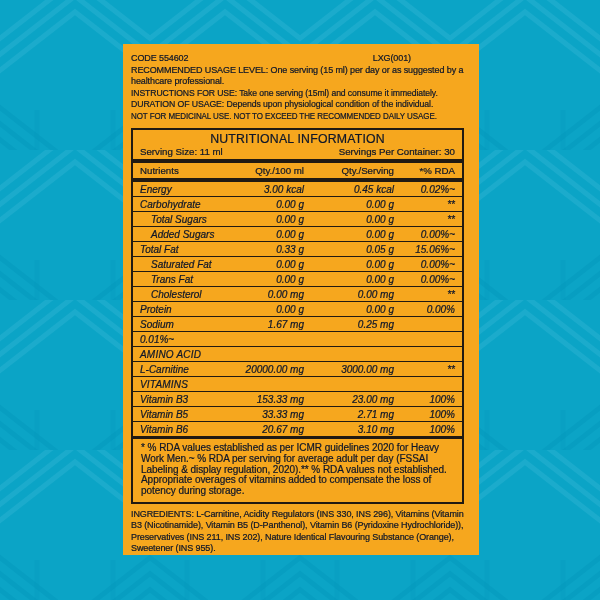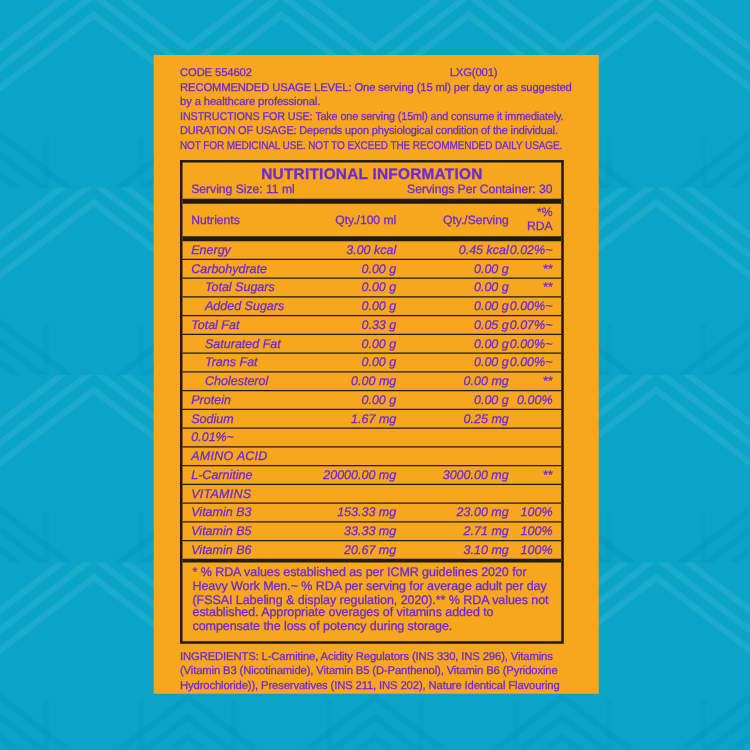--- a/index.html
+++ b/index.html
@@ -5,38 +5,38 @@
   html,body{margin:0;padding:0}
   body{
     width:600px;height:600px;position:relative;overflow:hidden;
     background:#0ba4c6;
     font-family:"Liberation Sans",sans-serif;
   }
   svg.bg{position:absolute;left:0;top:0}
 
   .label{
     position:absolute;left:123px;top:44px;width:356px;height:511px;
-    background:#F6A71E;color:#6d28d9;box-sizing:border-box;
-    padding:9px 21px;overflow:hidden;
+    background:#F6A71E;color:#0f172a;box-sizing:border-box;
+    padding:9px 8px;overflow:hidden;
     -webkit-text-stroke:.22px;
   }
 
   
   .top-block{font-size:9px;line-height:11.5px;letter-spacing:-.1px}
   .top-block p{margin:0}
   .code-row{display:flex;justify-content:space-between}
   .code-row .batch{margin-right:60px}
   p.oneline{white-space:nowrap;transform-origin:0 50%}
   p.oneline.s1{transform:scaleX(.96)}
   p.oneline.s2{transform:scaleX(.97)}
   p.oneline.s3{transform:scaleX(.89)}
 
   
   .nutri-box{margin-top:6px;margin-right:7px;border:2px solid #211a12}
-  .nutri-title{text-align:center;font-weight:bold;font-size:12.3px;letter-spacing:.2px;padding:2px 0 0}
+  .nutri-title{text-align:center;font-weight:normal;font-size:12.3px;letter-spacing:.2px;padding:2px 0 0}
   .serving-row{display:flex;justify-content:space-between;padding:0 7px 2px;font-size:9.7px}
   .bar{height:4px;background:#211a12}
   .bar.thin{height:3px}
 
   .grid4{display:grid;grid-template-columns:78px 86px 90px 1fr;align-items:center}
   .col-header{padding:2px 7px;font-size:9.7px}
   .c-q100,.c-qserv{text-align:right}
   .c-rda{text-align:right}
 
   .rows .trow{
@@ -129,21 +129,21 @@
         <div class="trow indent">
     <span class="cell c-name">Added Sugars</span>
     <span class="cell c-q100">0.00 g</span>
     <span class="cell c-qserv">0.00 g</span>
     <span class="cell c-rda">0.00%~</span>
   </div>
         <div class="trow">
     <span class="cell c-name">Total Fat</span>
     <span class="cell c-q100">0.33 g</span>
     <span class="cell c-qserv">0.05 g</span>
-    <span class="cell c-rda">0.07%~</span>
+    <span class="cell c-rda">15.06%~</span>
   </div>
         <div class="trow indent">
     <span class="cell c-name">Saturated Fat</span>
     <span class="cell c-q100">0.00 g</span>
     <span class="cell c-qserv">0.00 g</span>
     <span class="cell c-rda">0.00%~</span>
   </div>
         <div class="trow indent">
     <span class="cell c-name">Trans Fat</span>
     <span class="cell c-q100">0.00 g</span>

